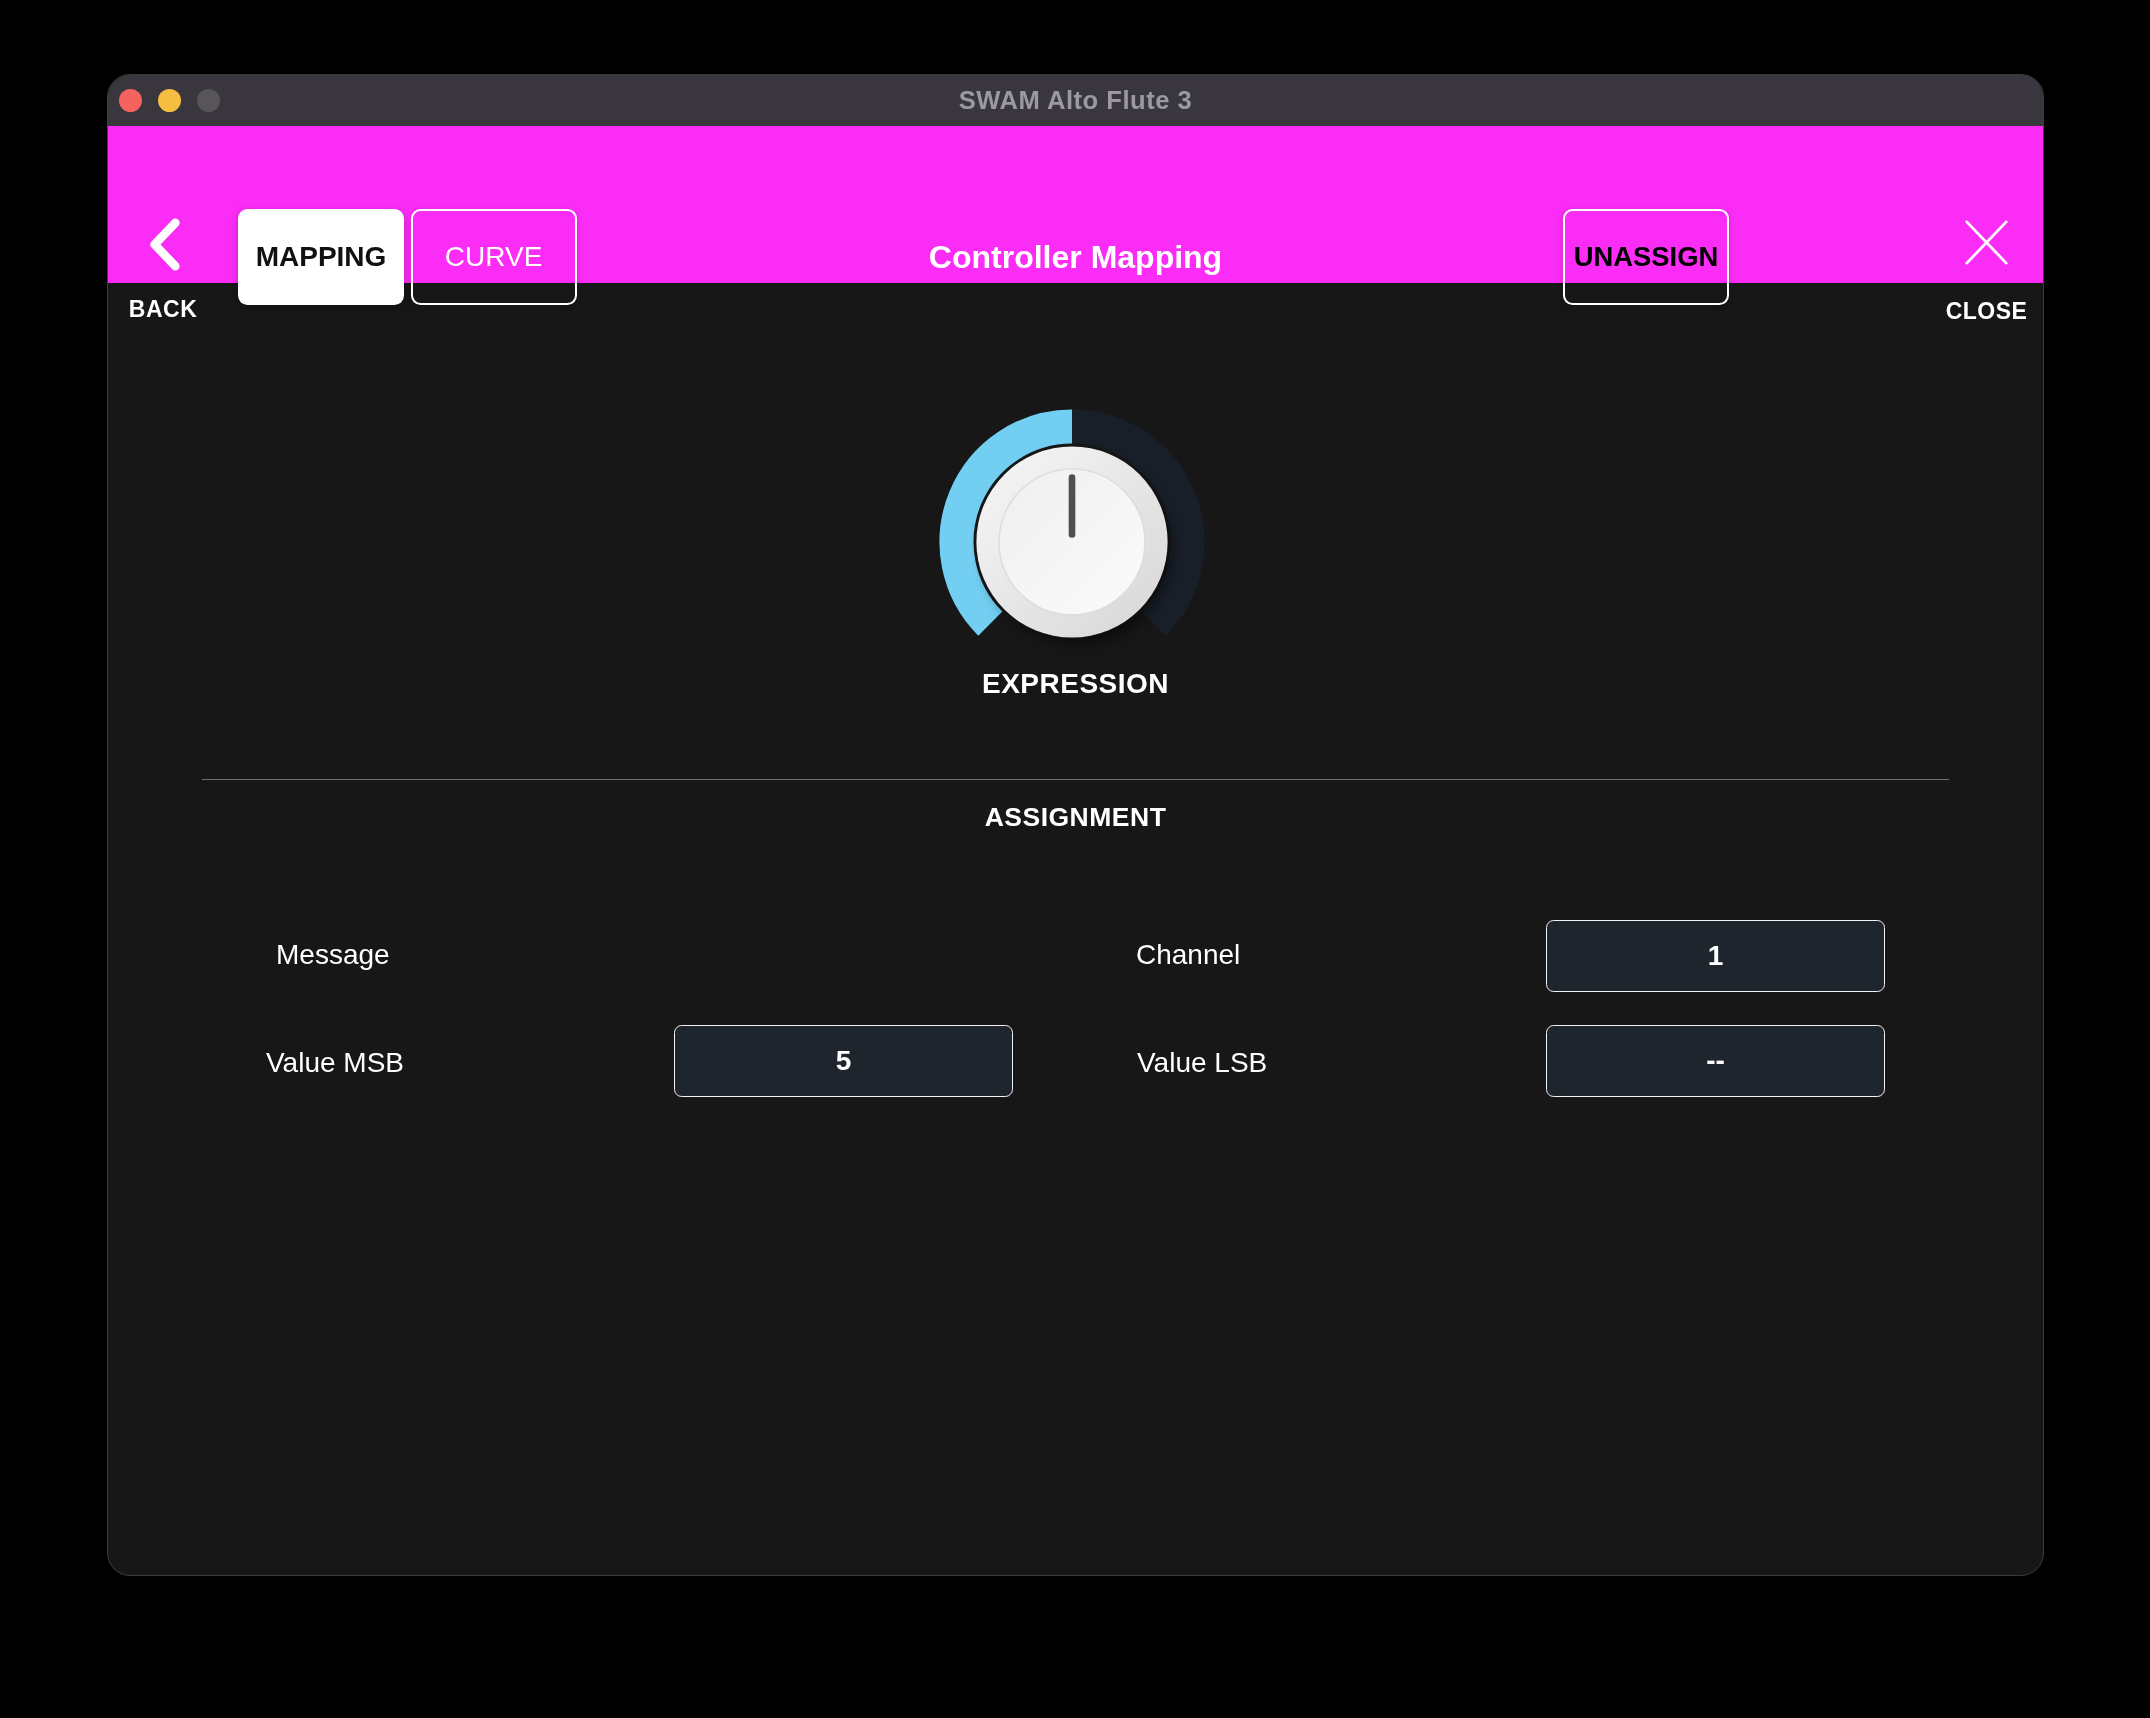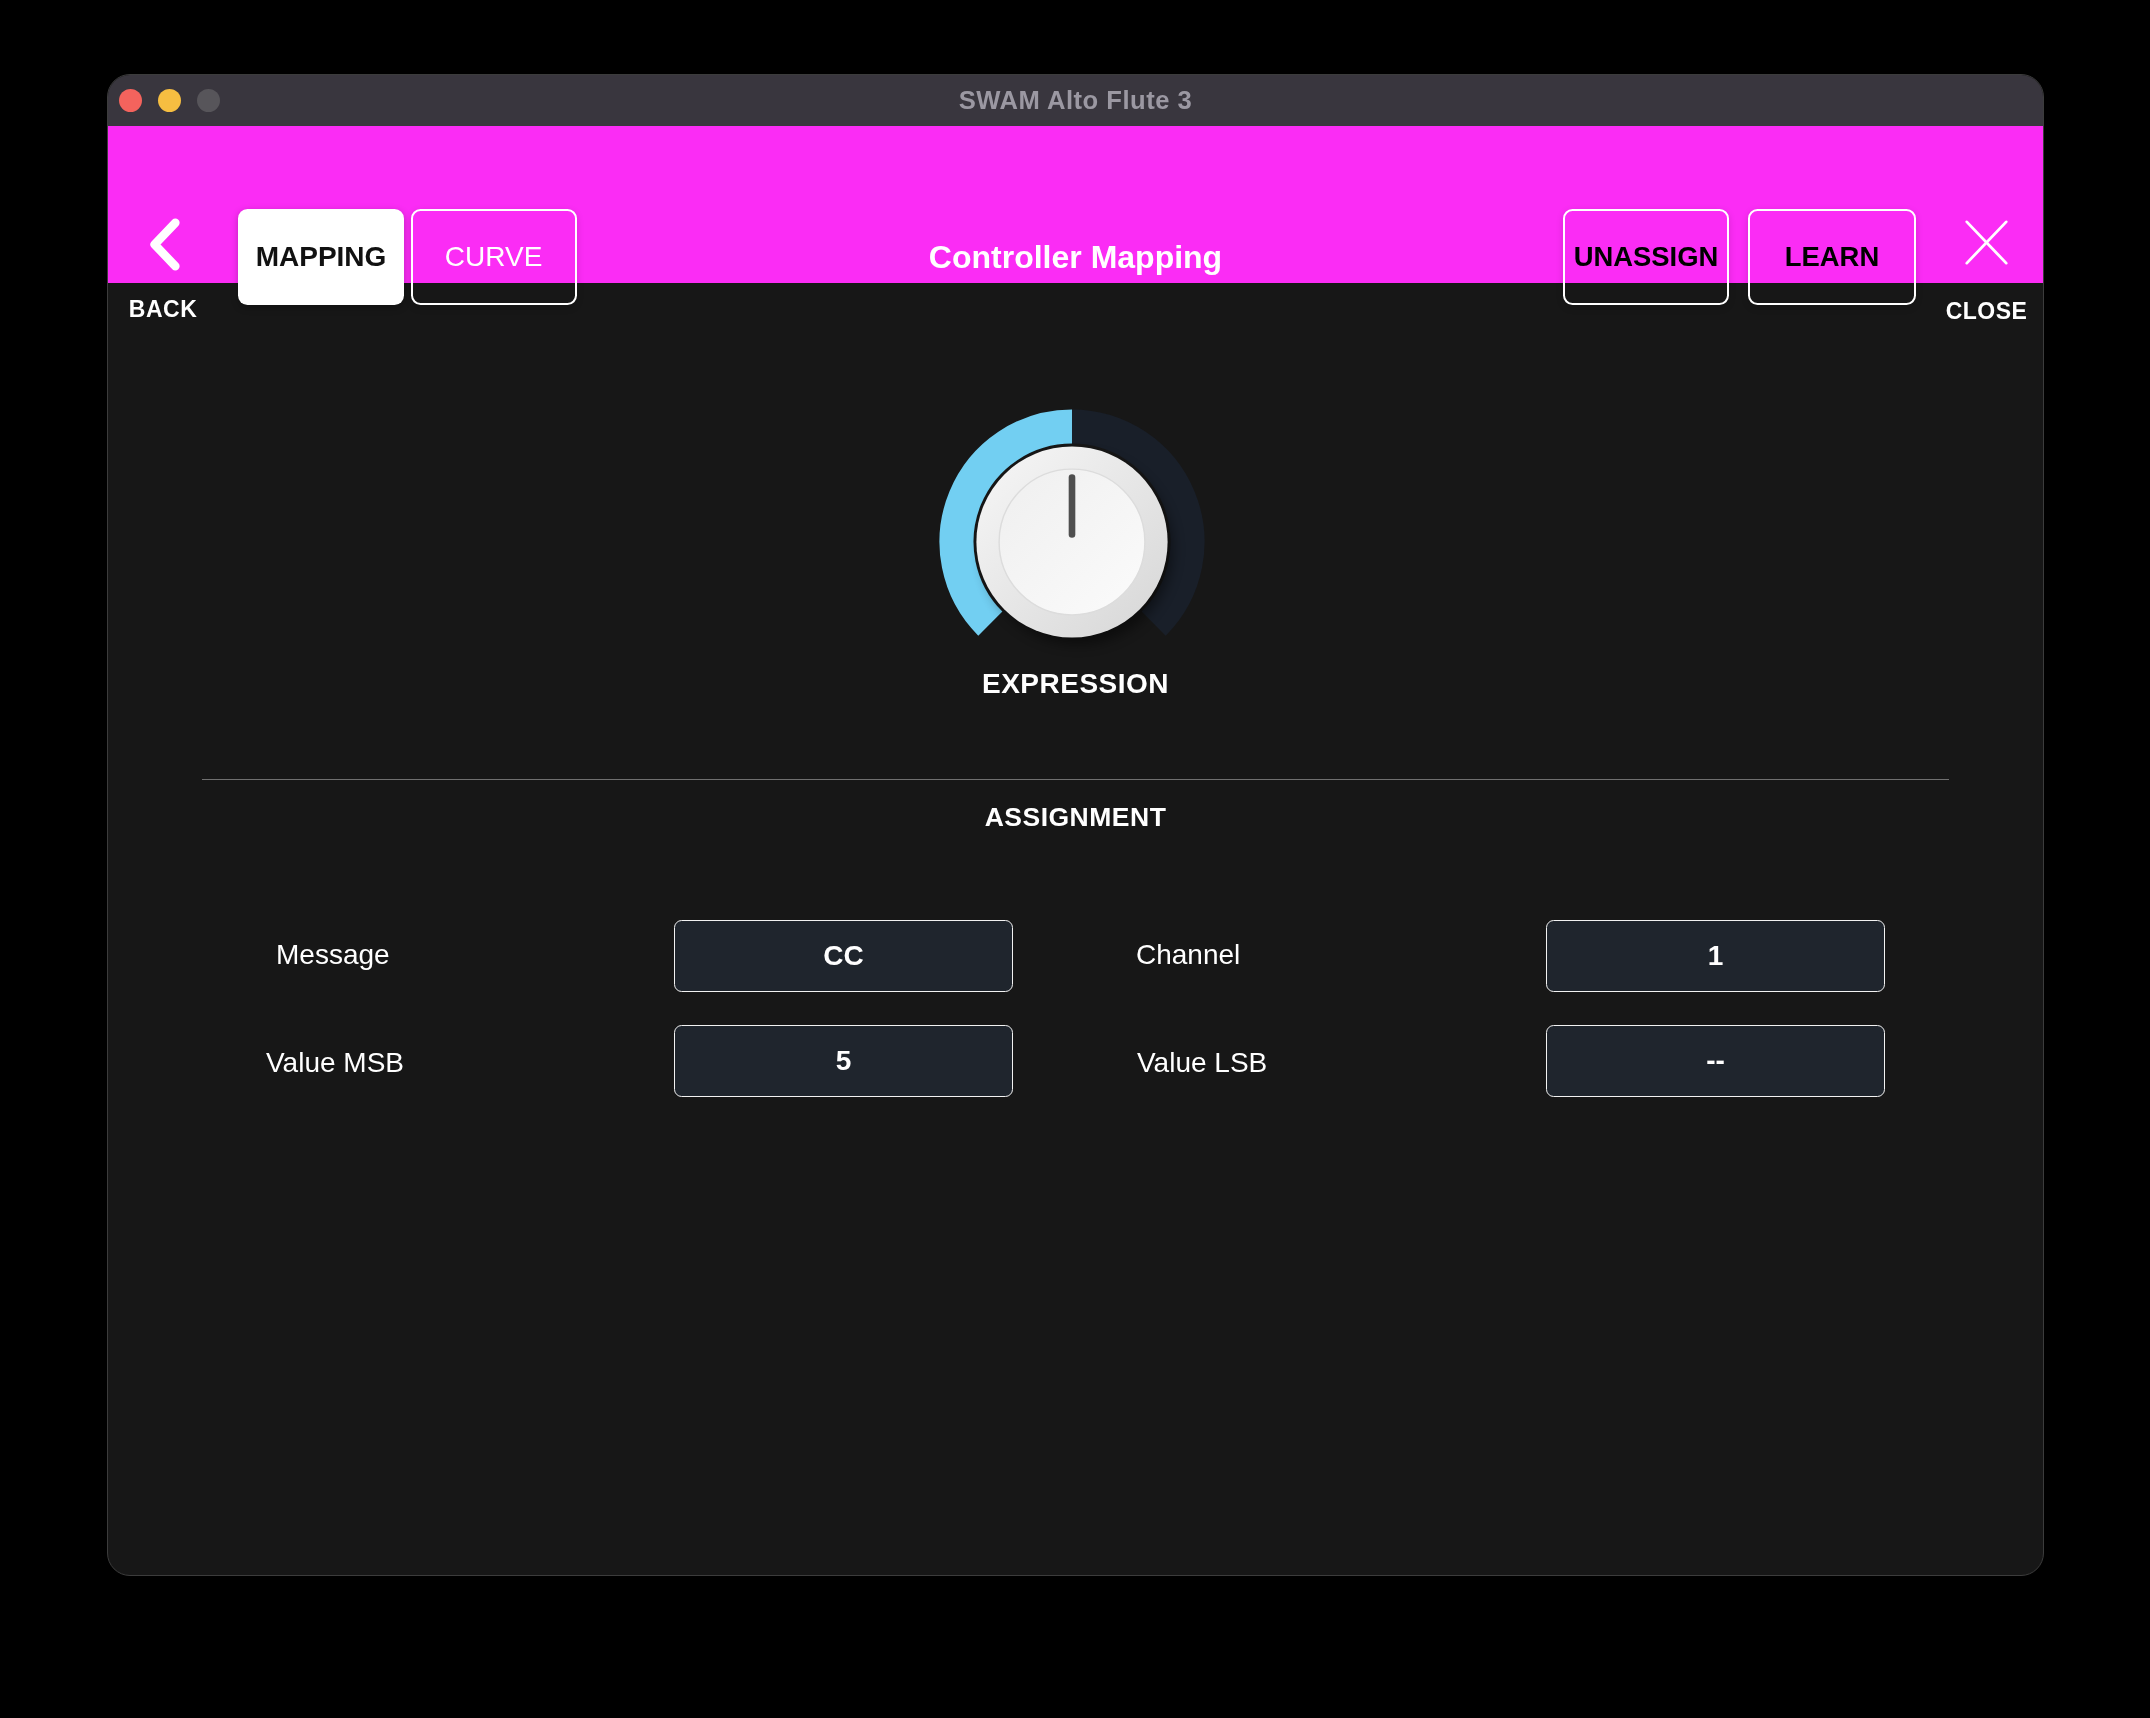--- a/index.html
+++ b/index.html
@@ -238,21 +238,20 @@
     <div class="back-label">BACK</div>
 
     <div class="tab-group">
       <div class="tab active">MAPPING</div>
       <div class="tab inactive">CURVE</div>
     </div>
 
     <div class="header-title">Controller Mapping</div>
 
     <button class="action-button btn-unassign">UNASSIGN</button>
-    <button class="action-button btn-learn">LEARN</button>
 
     <svg class="close-x-svg" width="45" height="49" viewBox="0 0 48 52">
       <line x1="3" y1="4" x2="45" y2="48" stroke="#ffffff" stroke-width="3" stroke-linecap="round"></line>
       <line x1="45" y1="4" x2="3" y2="48" stroke="#ffffff" stroke-width="3" stroke-linecap="round"></line>
     </svg>
     <div class="close-label">CLOSE</div>
   </div>
 
 
   <svg class="knob-svg" width="284" height="284" viewBox="0 0 300 300">
@@ -280,21 +279,20 @@
     <circle cx="150" cy="150" r="77" fill="url(#knobInner)" stroke="#dcdcdc" stroke-width="1.5"></circle>
 
     <line x1="150" y1="82" x2="150" y2="142" stroke-width="7" stroke-linecap="round" stroke="#4f4f4f"></line>
   </svg>
   <div class="knob-label">EXPRESSION</div>
 
   <div class="divider"></div>
   <div class="section-title">ASSIGNMENT</div>
 
   <div class="field-label lbl-message">Message</div>
-  <div class="field-box fld-message">CC</div>
 
   <div class="field-label lbl-channel">Channel</div>
   <div class="field-box fld-channel">1</div>
 
   <div class="field-label lbl-valuemsb">Value MSB</div>
   <div class="field-box fld-valuemsb">5</div>
 
   <div class="field-label lbl-valuelsb">Value LSB</div>
   <div class="field-box fld-valuelsb">--</div>
 

